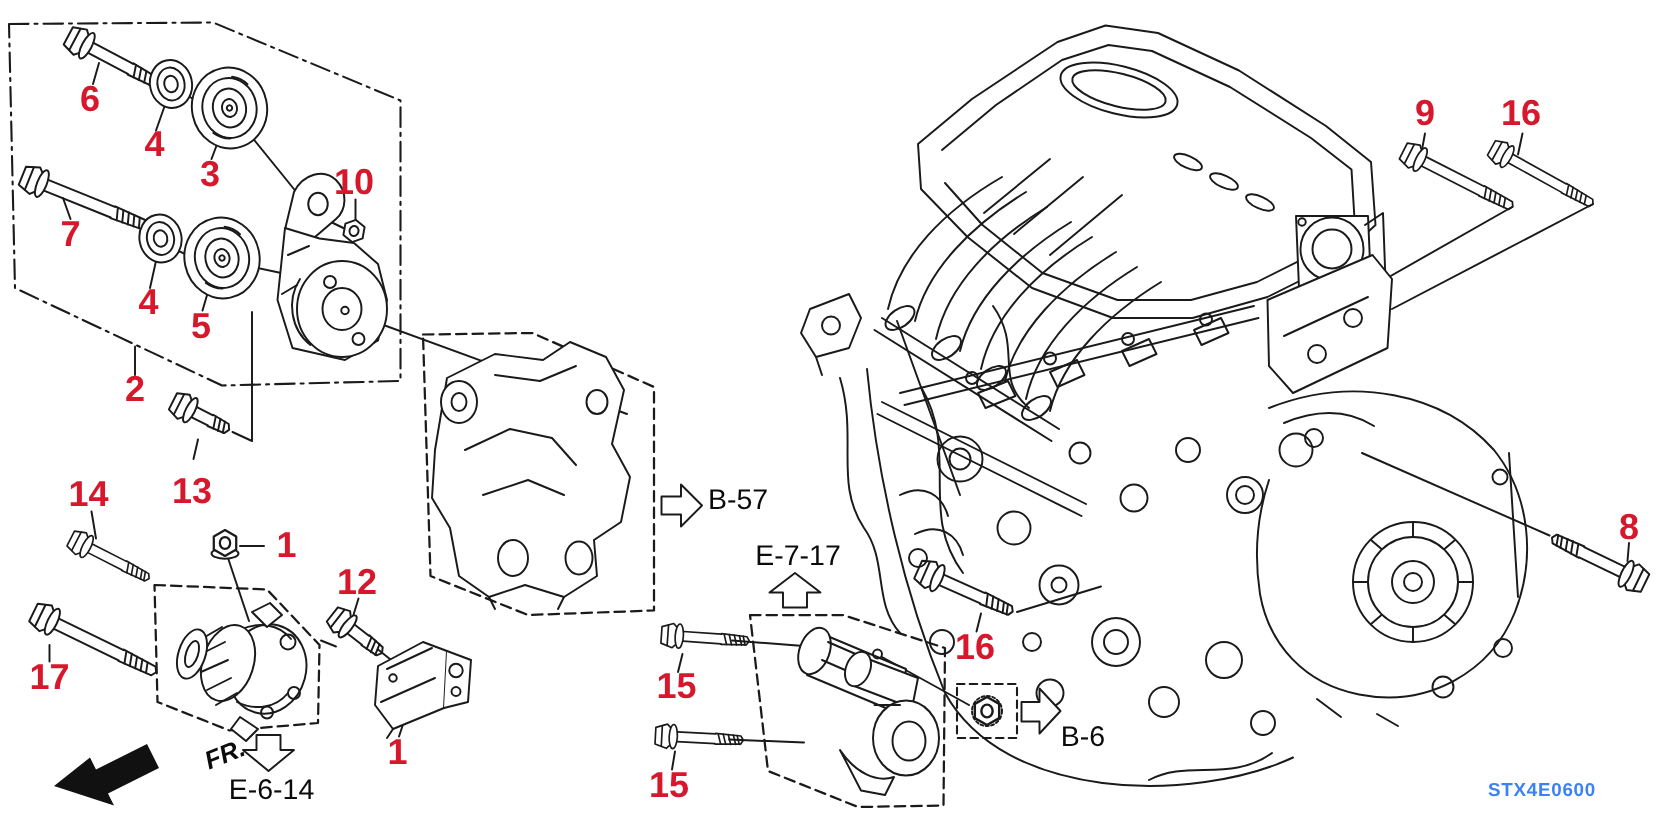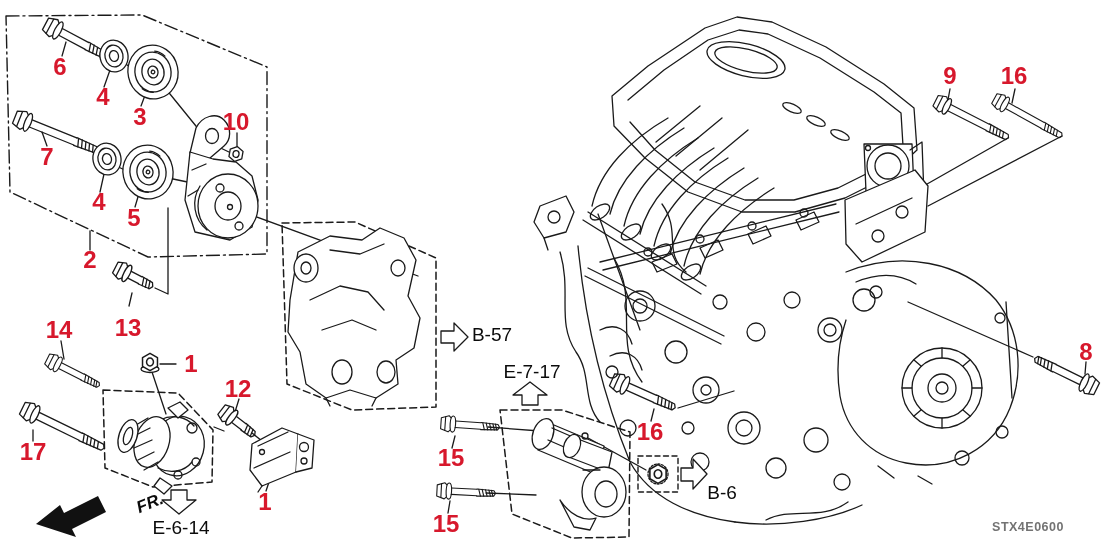--- a/index.html
+++ b/index.html
@@ -13,21 +13,21 @@
   svg .boxdd{stroke-dasharray:13 4 2 4;stroke-width:1.4;}
   svg .boxd{stroke-dasharray:7 4;stroke-width:1.5;}
   svg .boxd2{stroke-dasharray:5 3.5;stroke-width:1.4;}
   svg .serr{stroke-dasharray:2 1.6;}
   .callout{position:absolute;transform:translate(-50%,-50%);color:#d7182c;
            font-size:24px;font-weight:bold;line-height:1;white-space:nowrap;}
   .ref{position:absolute;transform:translate(-50%,-50%);color:#0b0b0b;
        font-size:19px;font-weight:normal;letter-spacing:0px;line-height:1;white-space:nowrap;}
   .fr{position:absolute;transform:translate(-50%,-50%) rotate(-22deg);color:#0b0b0b;
       font-size:17px;font-weight:bold;font-style:italic;line-height:1;}
-  .code{position:absolute;transform:translate(-50%,-50%);color:#737373;
+  .code{position:absolute;transform:translate(-50%,-50%);color:#3b82f6;
         font-size:12.5px;font-weight:600;letter-spacing:.5px;line-height:1;}
 </style>
 </head>
 <body>
 
 <div class="stage">
 
 <svg width="1107" height="553" viewBox="0 0 1107 553">
   <defs>
     <g id="boltL">

